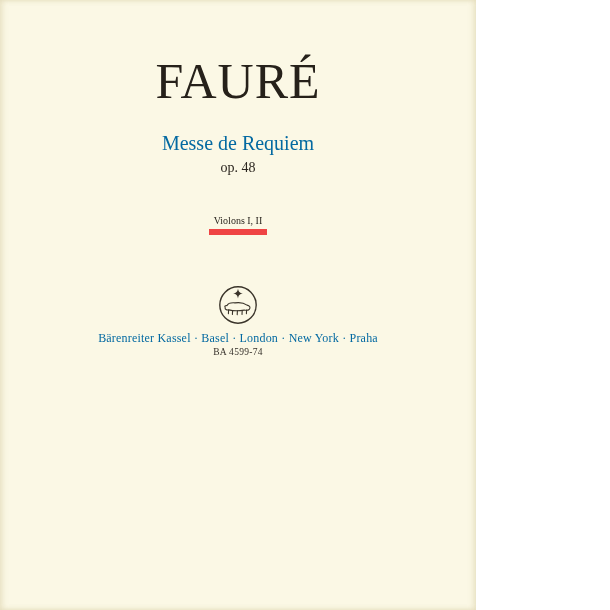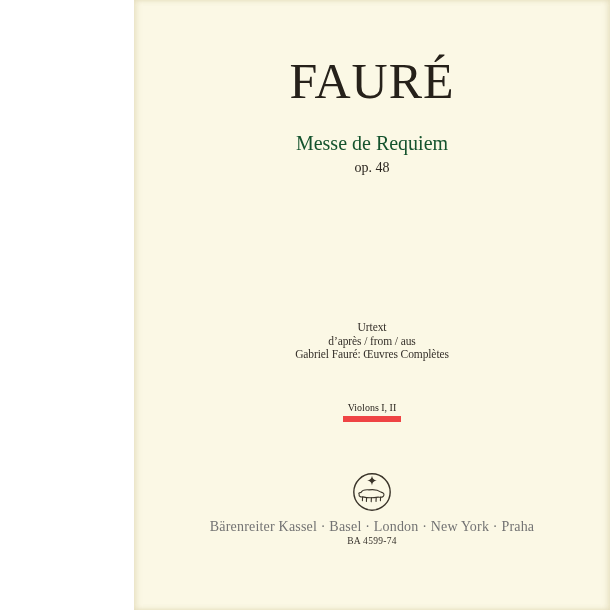--- a/index.html
+++ b/index.html
@@ -9,21 +9,21 @@
     height: 610px;
     background: #ffffff;
     overflow: hidden;
     font-family: "Liberation Serif", serif;
   }
   .canvas {
     width: 610px;
     height: 610px;
     background: #ffffff;
     display: flex;
-    justify-content: flex-end;
+    justify-content: flex-start;
   }
   .page {
     width: 476px;
     height: 610px;
     background: #fbf8e5;
     box-shadow: inset 3px 0 5px rgba(205,195,150,0.35),
                 inset -3px 0 5px rgba(205,195,150,0.35);
     display: flex;
     flex-direction: column;
     align-items: center;
@@ -35,21 +35,21 @@
     font-size: 50px;
     font-weight: normal;
     line-height: 1;
     letter-spacing: 1px;
     color: #26211a;
   }
   .work-title {
     margin-top: 27px;
     font-size: 20px;
     line-height: 1;
-    color: #14532d;
+    color: #0369a1;
   }
   .opus {
     margin-top: 8px;
     font-size: 14px;
     line-height: 1;
   }
   .edition-block {
     margin-top: 146px;
     font-size: 11.5px;
     line-height: 13.5px;
@@ -63,24 +63,24 @@
     padding: 0 5px 3px 5px;
     border-bottom: 6px solid #ef4444;
   }
   .logo {
     margin-top: 50px;
     width: 40px;
     height: 40px;
   }
   .imprint {
     margin-top: 7px;
-    font-size: 14px;
+    font-size: 12px;
     line-height: 1.1;
     letter-spacing: 0.2px;
-    color: #737373;
+    color: #0369a1;
   }
   .catalog {
     margin-top: 2px;
     font-size: 9.5px;
     line-height: 1.1;
     letter-spacing: 0.3px;
     color: #35302a;
   }
 </style>
 </head>
@@ -88,25 +88,20 @@
 
 <div class="canvas">
   <div class="page">
 
     <h1 class="composer">FAURÉ</h1>
 
     <div class="work-title">Messe de Requiem</div>
 
     <div class="opus">op. 48</div>
 
-    <div class="edition-block">
-      <div>Urtext</div>
-      <div>d’après / from / aus</div>
-      <div>Gabriel Fauré: Œuvres Complètes</div>
-    </div>
 
     <div class="part-label">Violons I, II</div>
 
     <div class="logo">
       <svg viewBox="0 0 40 40" width="40" height="40" aria-hidden="true">
         <circle cx="20" cy="20" r="18.2" fill="none" stroke="#3a342a" stroke-width="1.4"></circle>
         <path d="M20,3.8 C20.7,7 21.6,7.9 24.8,8.6 C21.6,9.3 20.7,10.2 20,13.4 C19.3,10.2 18.4,9.3 15.2,8.6 C18.4,7.9 19.3,7 20,3.8 Z" fill="#3a342a"></path>
         <path d="M7.2,22.6 C6.2,21.4 7.4,20.2 9,20.6 C10,18.4 13.5,17.6 17,17.9 C21.5,17.3 26.5,18.3 29,20.1 C31.8,20.5 32.8,22.6 31.3,24.3 C30.2,25.5 28,25.4 26.2,25.1 C21.5,25.9 14.5,25.8 10.8,24.9 C8.6,25.2 6.6,24.3 7.2,22.6 Z" fill="none" stroke="#3a342a" stroke-width="1.1" stroke-linejoin="round"></path>
         <path d="M10.6,25 L10.4,28.6 M14.6,25.6 L14.4,29.4 M19.4,25.8 L19.2,29.6 M24.2,25.6 L24,29.4 M28.6,25 L28.4,28.6" fill="none" stroke="#3a342a" stroke-width="1.1" stroke-linecap="round"></path>
       </svg>

